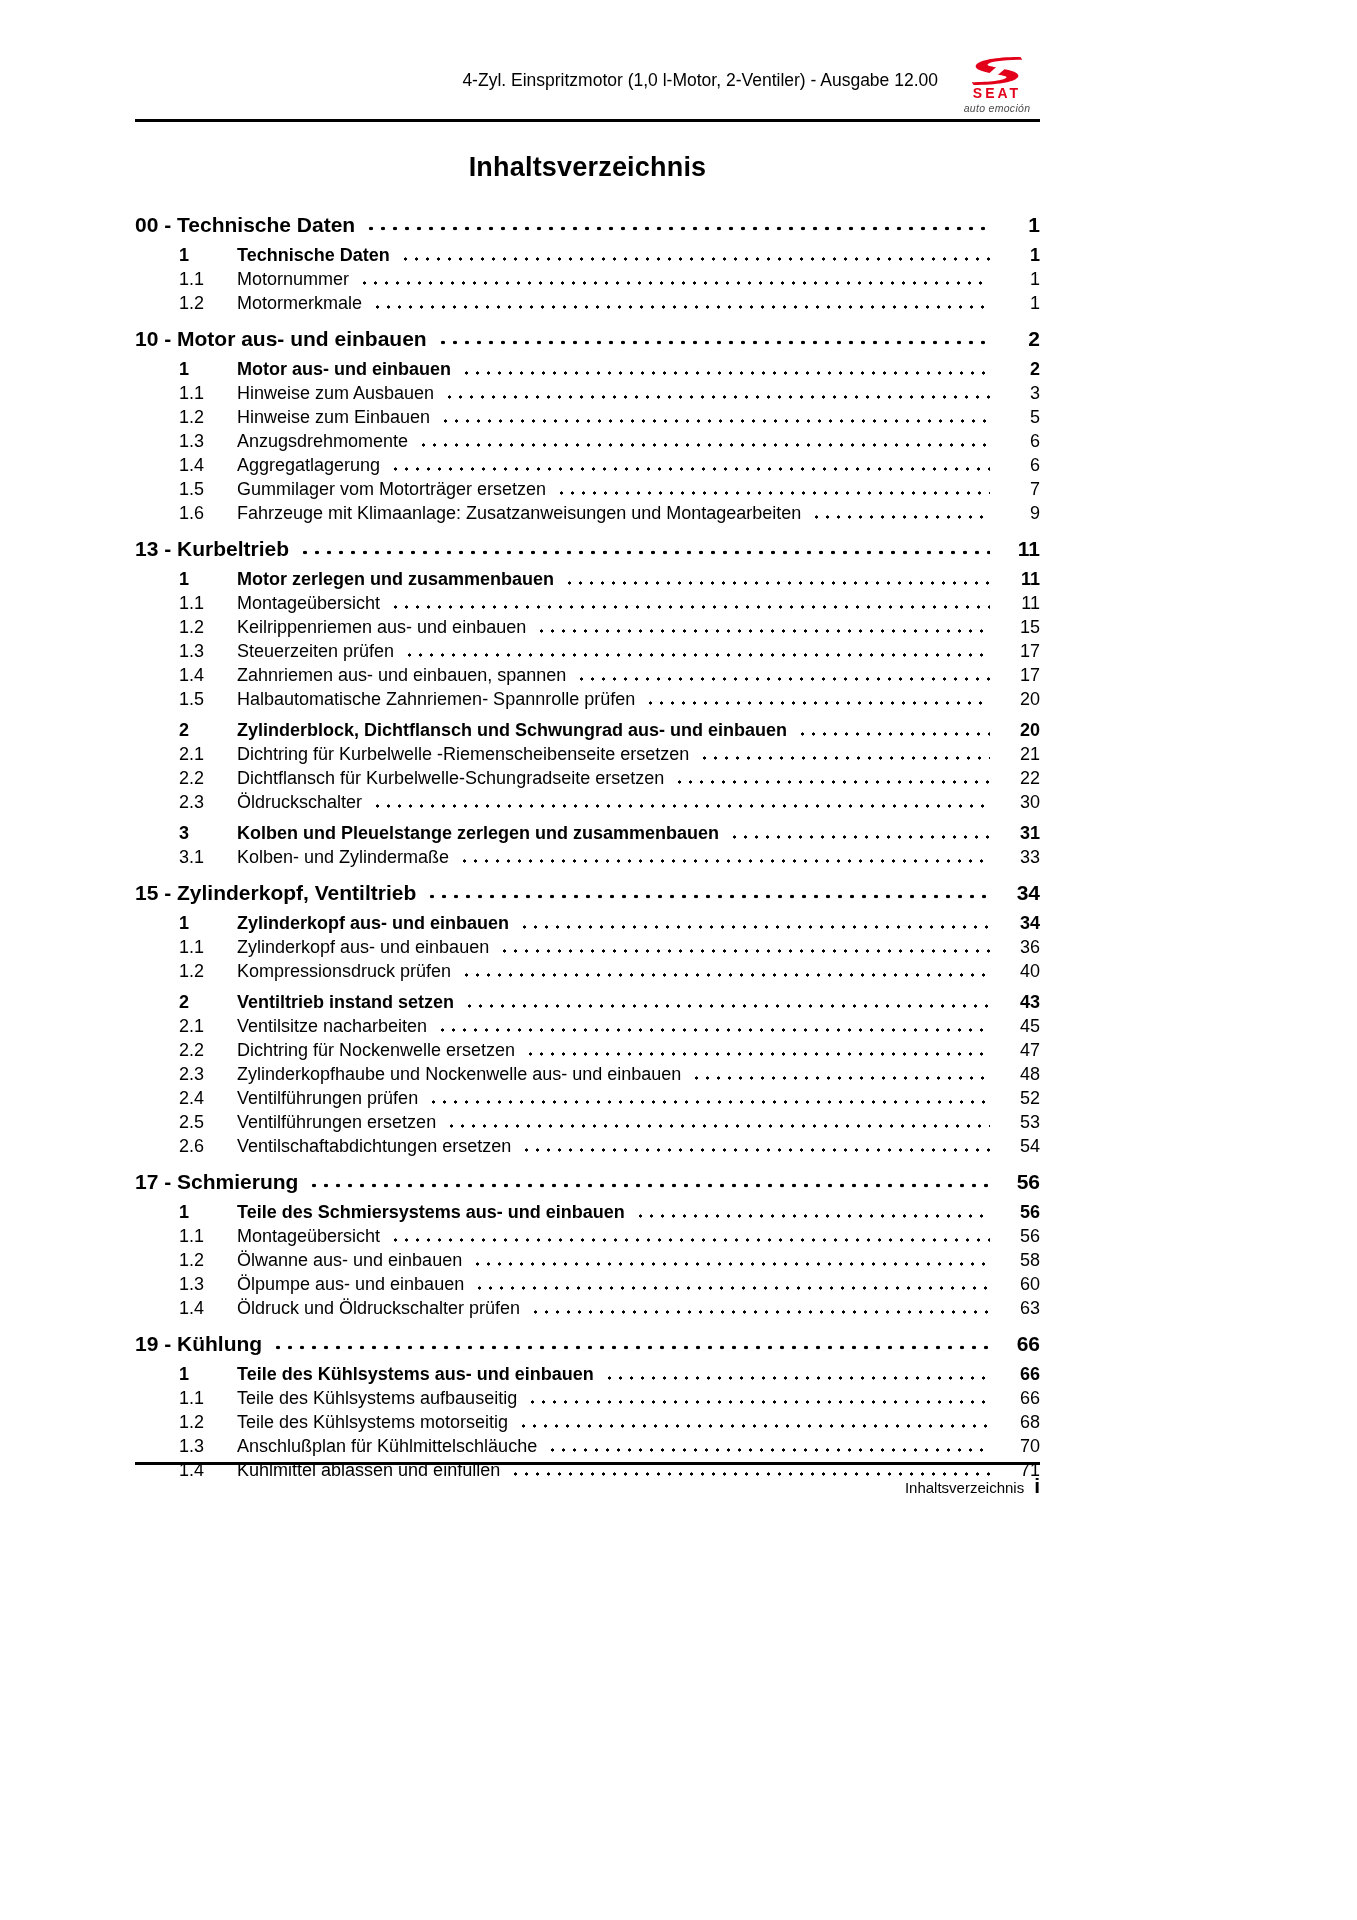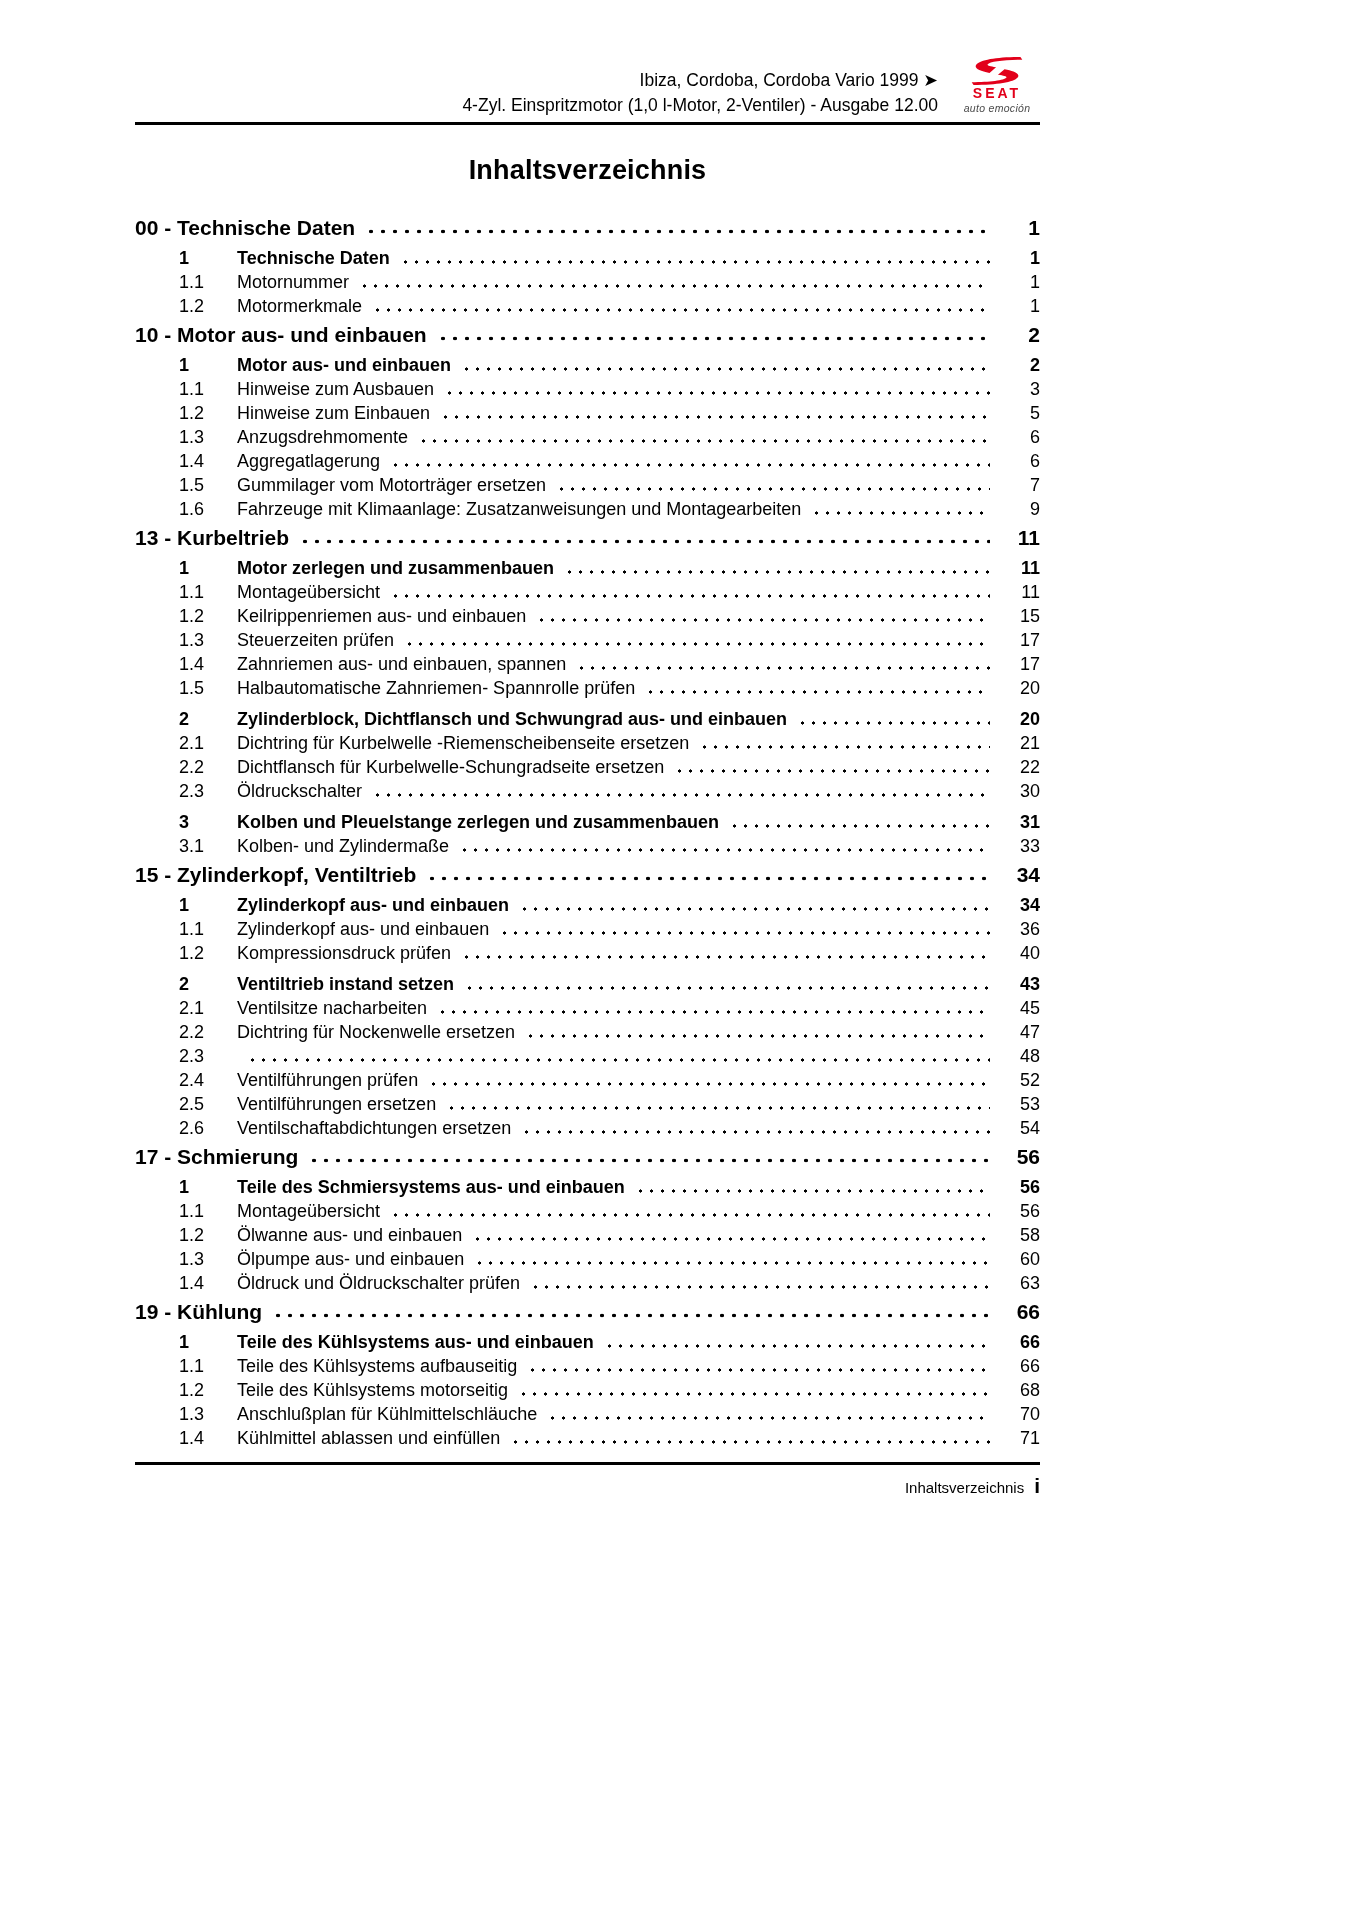--- a/index.html
+++ b/index.html
@@ -14,21 +14,21 @@
   .logo { width:86px; text-align:center; flex:none; }
   .logo-s { display:block; color:var(--seat-red); }
   .logo-s svg { display:block; margin:0 auto; }
   .logo-word { color:var(--seat-red); font-weight:bold; font-size:14px; letter-spacing:3px; line-height:1.05; }
   .logo-tag { color:#4a4a4a; font-size:10.5px; margin-top:1px; letter-spacing:0.3px;font-style:italic; }
   .header-rule { border-bottom:3px solid #000; margin-top:5px; }
 
   .title { text-align:center; font-size:27px; font-weight:bold; margin-top:30px; letter-spacing:0.2px; }
 
   .toc { margin-top:28px; }
-  .chapter-heading { display:flex; align-items:flex-end; font-weight:bold; font-size:21px; line-height:27px; margin-top:3px; margin-bottom:5px; }
+  .chapter-heading { display:flex; align-items:flex-end; font-weight:bold; font-size:21px; line-height:27px; margin-top:10px; margin-bottom:5px; }
   .chapter:first-child .chapter-heading { margin-top:0; }
   .section-row { display:flex; align-items:flex-end; font-size:18px; line-height:24px; }
   .section-row.major { font-weight:bold; }
   .section-row.major:not(:first-child) { margin-top:7px; }
   .sec-num { width:58px; margin-left:44px; flex:none; }
   .sec-title { flex:none; max-width:660px; }
   .ch-label { flex:none; }
   .leader { flex:1; margin:0 4px 0 10px; align-self:stretch;
             background-image:radial-gradient(circle, #000 1.4px, transparent 1.8px);
             background-size:11px 4px; background-repeat:repeat-x;
@@ -45,21 +45,20 @@
   .footer-page { font-size:21px; font-weight:bold; }
 </style>
 </head>
 <body>
 
 <div class="page">
   <div class="content">
 
     <div class="header">
       <div class="header-text">
-        <div>Ibiza, Cordoba, Cordoba Vario 1999 ➤</div>
         <div>4-Zyl. Einspritzmotor (1,0 l-Motor, 2-Ventiler) - Ausgabe 12.00</div>
       </div>
       <div class="logo">
         <span class="logo-s">
           <svg width="58" height="30" viewBox="0 0 60 32" aria-hidden="true">
             <path fill="currentColor" d="M55 1 C30 1 12 4 8 9 c-3 4 3 7 14 9 l7 -6 c-7 -1 -10 -2 -9 -3 2 -3 18 -5 37 -5 z"></path>
             <path fill="currentColor" d="M5 31 c25 0 43 -3 47 -8 3 -4 -3 -7 -14 -9 l-7 6 c7 1 10 2 9 3 -2 3 -18 5 -37 5 z"></path>
           </svg>
         </span>
         <div class="logo-word">SEAT</div>
@@ -296,20 +295,21 @@
 
   <div class="section-row">
     <span class="sec-num">2.2</span>
     <span class="sec-title">Dichtring für Nockenwelle ersetzen</span>
     <span class="leader"></span>
     <span class="page-num">47</span>
   </div>
 
   <div class="section-row">
     <span class="sec-num">2.3</span>
+    <span class="sec-title">Zylinderkopfhaube und Nockenwelle aus- und einbauen</span>
     <span class="leader"></span>
     <span class="page-num">48</span>
   </div>
 
   <div class="section-row">
     <span class="sec-num">2.4</span>
     <span class="sec-title">Ventilführungen prüfen</span>
     <span class="leader"></span>
     <span class="page-num">52</span>
   </div>

